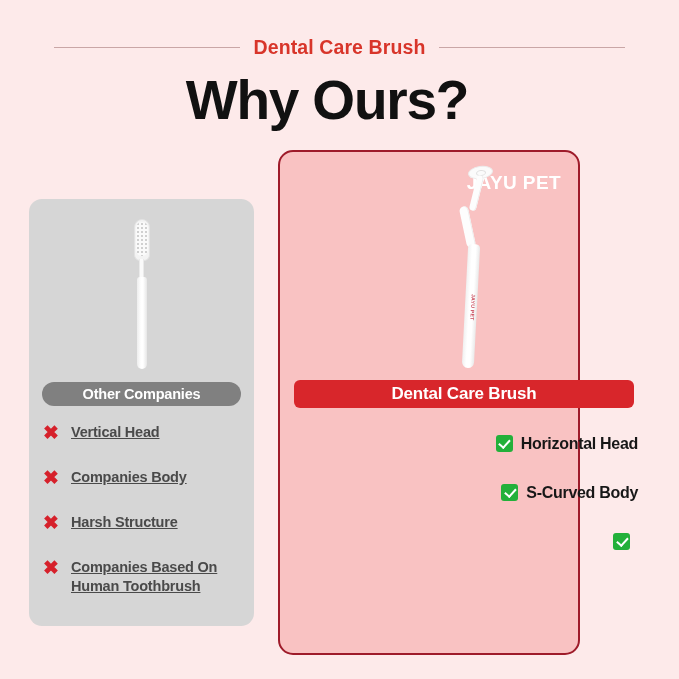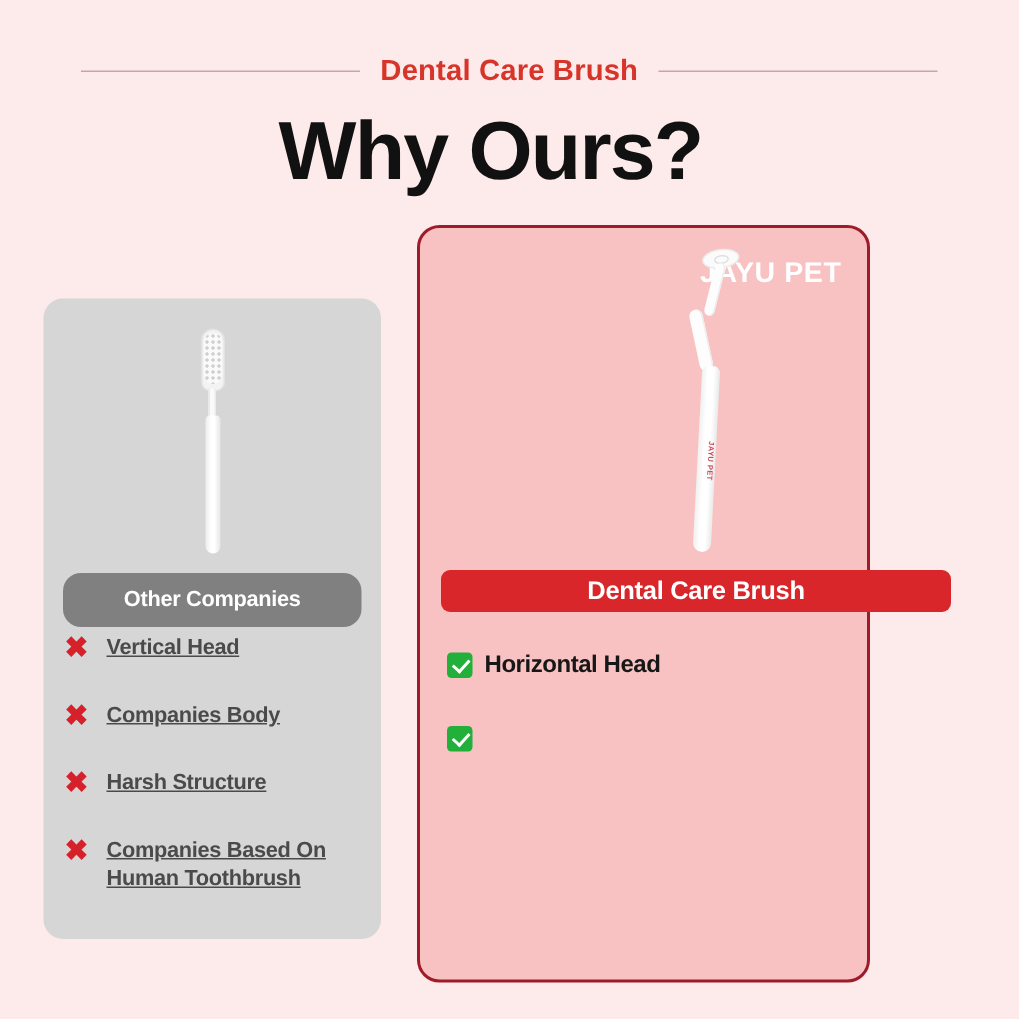--- a/index.html
+++ b/index.html
@@ -119,21 +119,21 @@
     width: 10px; height: 92px;
     background: linear-gradient(90deg,#ededed 0%,#ffffff 40%,#ffffff 60%,#e6e6e6 100%);
     border-radius: 3px 3px 5px 5px;
   }
 
   .badge-grey {
     position: absolute;
     left: 13px;
     top: 183px;
     width: 199px;
-    height: 36px;
+    height: 24px;
     background: #808080;
     border-radius: 12px;
     color: #ffffff;
     font-size: 14.5px;
     font-weight: bold;
     display: flex;
     align-items: center;
     justify-content: center;
     letter-spacing: -0.2px;
   }
@@ -286,20 +286,21 @@
     left: 18px;
     top: 281px;
     width: 340px;
   }
 
   .row-right {
     display: flex;
     align-items: flex-start;
     margin-bottom: 27px;
     min-height: 22px;
+    justify-content: flex-end;
   }
 
   .icon-check {
     flex: 0 0 17px;
     height: 17px;
     margin-top: 2px;
     margin-right: 8px;
     background: #23b03a;
     border-radius: 3px;
     position: relative;
@@ -391,20 +392,24 @@
 
   <div class="badge-red">Dental Care Brush</div>
 
   <div class="list-right">
 
     <div class="row-right">
       <span class="icon-check"></span>
       <span class="row-right-text">Horizontal Head</span>
     </div>
 
-
     <div class="row-right">
       <span class="icon-check"></span>
+      <span class="row-right-text">S-Curved Body</span>
+    </div>
+
+    <div class="row-right">
+      <span class="icon-check"></span>
     </div>
 
 
   </div>
 </div>
 
 </body></html>

